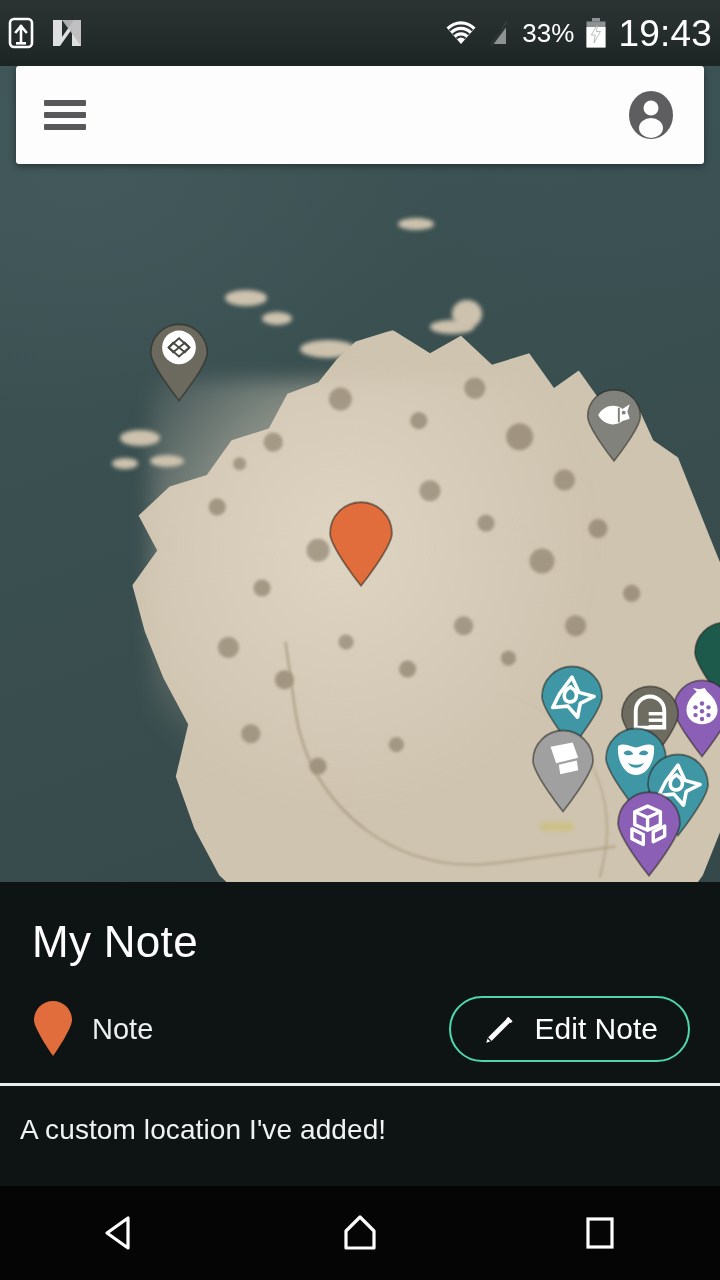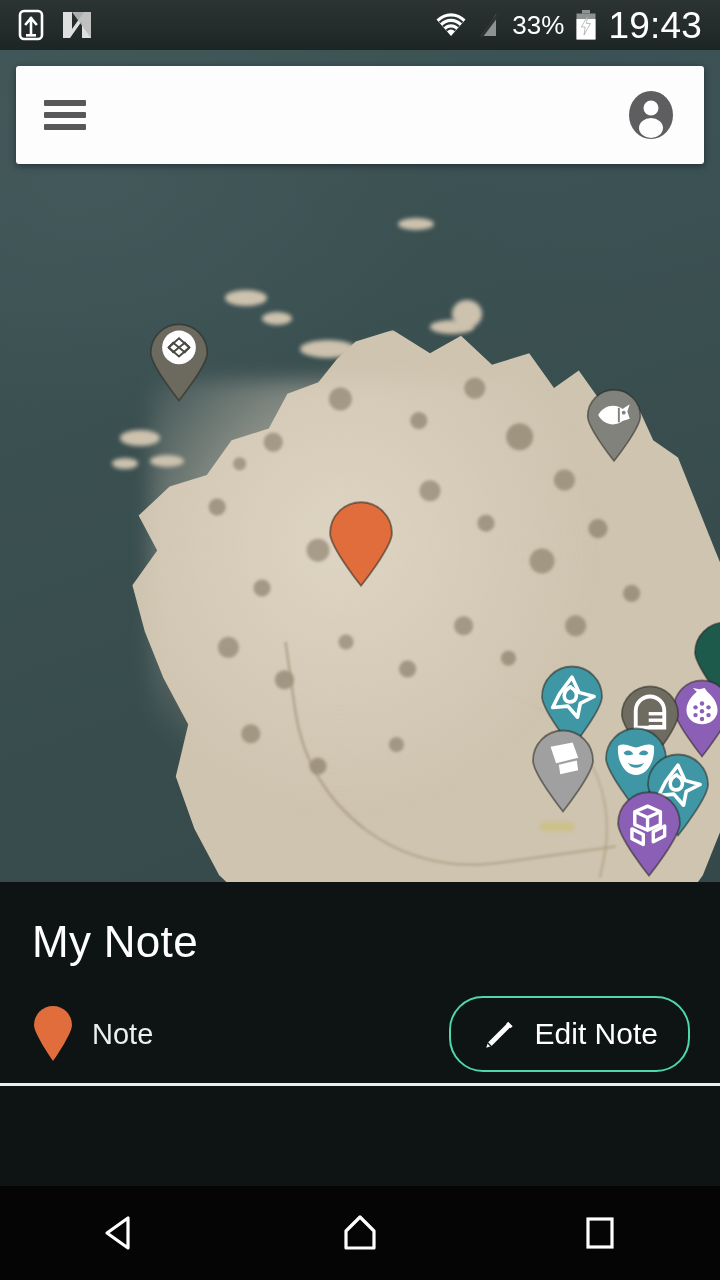--- a/index.html
+++ b/index.html
@@ -6,23 +6,23 @@
   html, body {
     width: 720px; height: 1280px;
     background: #000;
     font-family: "Liberation Sans", sans-serif;
     overflow: hidden;
   }
   .device { position: relative; width: 720px; height: 1280px; overflow: hidden; }
 
   
   .statusbar {
-    position: absolute; top: 0; left: 0; width: 720px; height: 50px;
+    position: absolute; top: 0; left: 0; width: 720px; height: 66px;
     background: linear-gradient(180deg,#2b3333 0%, #232b2b 60%, #1d2424 100%);
-    display: flex; align-items: center; padding: 0 18px; z-index: 40;
+    display: flex; align-items: center; padding: 0 8px; z-index: 40;
   }
   .sb-left { display: flex; align-items: center; gap: 16px; }
   .sb-right { margin-left: auto; display: flex; align-items: center; gap: 11px; }
   .sb-text { color: #fff; font-size: 37px; font-weight: 400; letter-spacing: .2px; line-height: 1; }
   .sb-pct { color: #fff; font-size: 26px; line-height: 1; }
 
   
   .map {
     position: absolute; top: 0; left: 0; width: 720px; height: 882px;
     background: #3c5152;
@@ -128,21 +128,21 @@
     padding: 38px 10px 0 32px; line-height: 1;
   }
   .sheet-row {
     display: flex; align-items: center; padding: 32px 30px 0 32px; gap: 8px;
   }
   .type-chip { display: flex; align-items: center; gap: 18px; }
   .type-label { color: #eceff0; font-size: 29px; }
   .btns { margin-left: auto; display: flex; gap: 22px; }
   .btn {
     display: flex; align-items: center; gap: 18px;
-    height: 76px; padding: 8px 30px;
+    height: 66px; padding: 8px 30px;
     border: 2px solid #4fd6ab; border-radius: 34px;
     color: #fff; font-size: 30px; background: transparent; cursor: pointer;
     white-space: nowrap;
   }
   .divider { position: absolute; left: 0; top: 201px; width: 720px; height: 3px;
     background: #e9eeee; }
   .desc { position: absolute; left: 20px; top: 232px; color: #f0f3f3;
     font-size: 28px; letter-spacing: .1px; }
 
   
@@ -373,20 +373,21 @@
             <path d="M7 26.5 L5.2 31.8 L10.5 30 L29.2 11.3 L25.8 7.8 Z" fill="#fff"></path>
             <path d="M27.2 5.8 L31.6 10.2 L29.5 12.3 L25.1 7.9 Z" fill="#fff"></path>
             <path d="M6.6 26.8 L10.1 30.3" stroke="#0d1413" stroke-width="1.4"></path>
           </svg>
           <span>Edit Note</span>
         </button>
       </div>
     </div>
 
     <div class="divider"></div>
+    <div class="desc">A custom location I've added!</div>
   </div>
 
   <div class="navbar">
     <div class="navbtn">
       <svg width="46" height="46" viewBox="0 0 46 46">
         <path d="M31 8 L31 38 L10 23 Z" fill="none" stroke="#fff" stroke-width="3.2" stroke-linejoin="round"></path>
       </svg>
     </div>
     <div class="navbtn">
       <svg width="46" height="46" viewBox="0 0 46 46">

